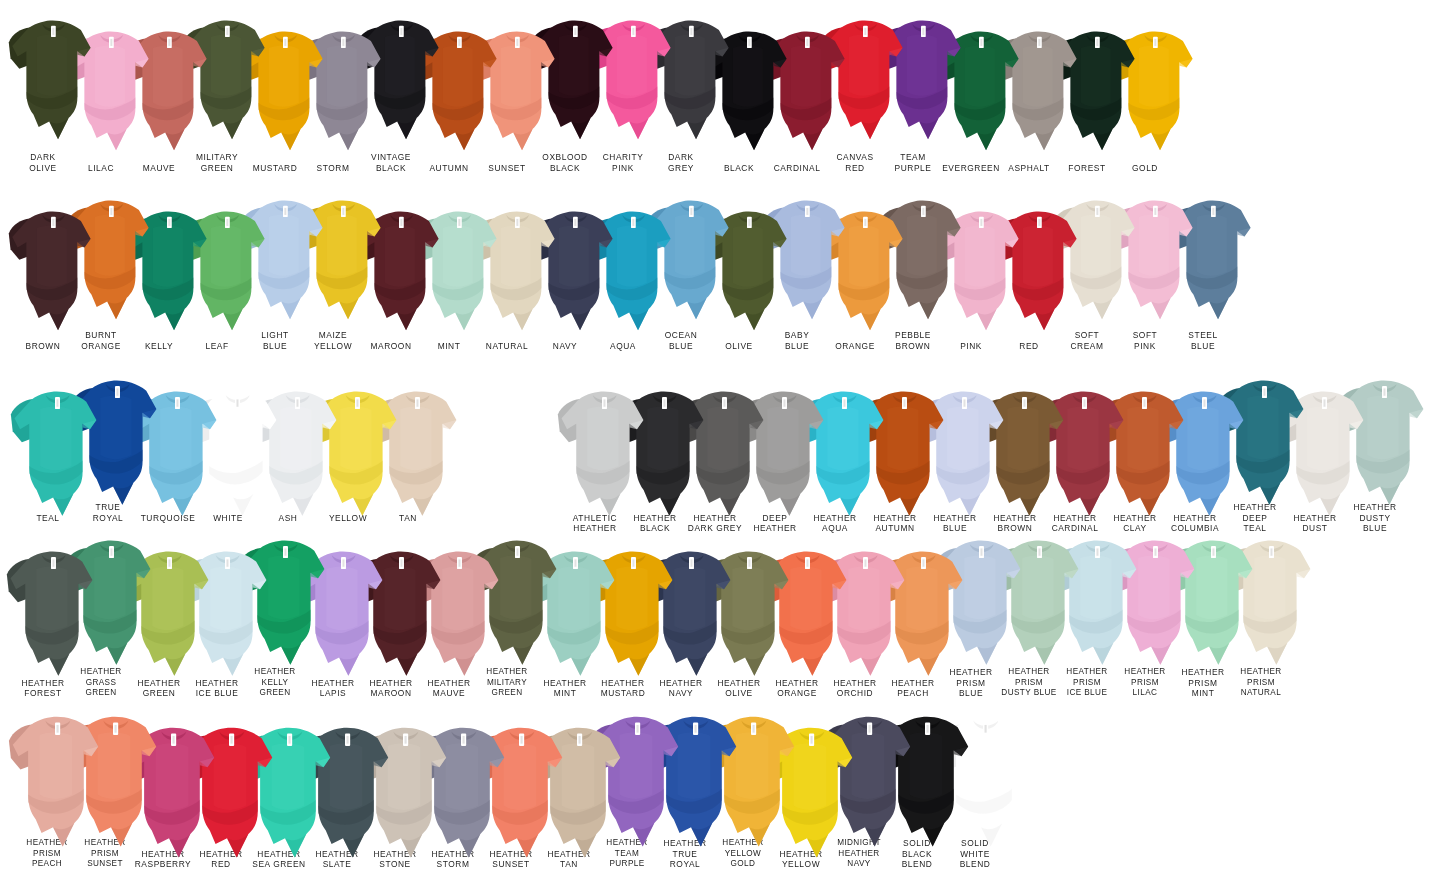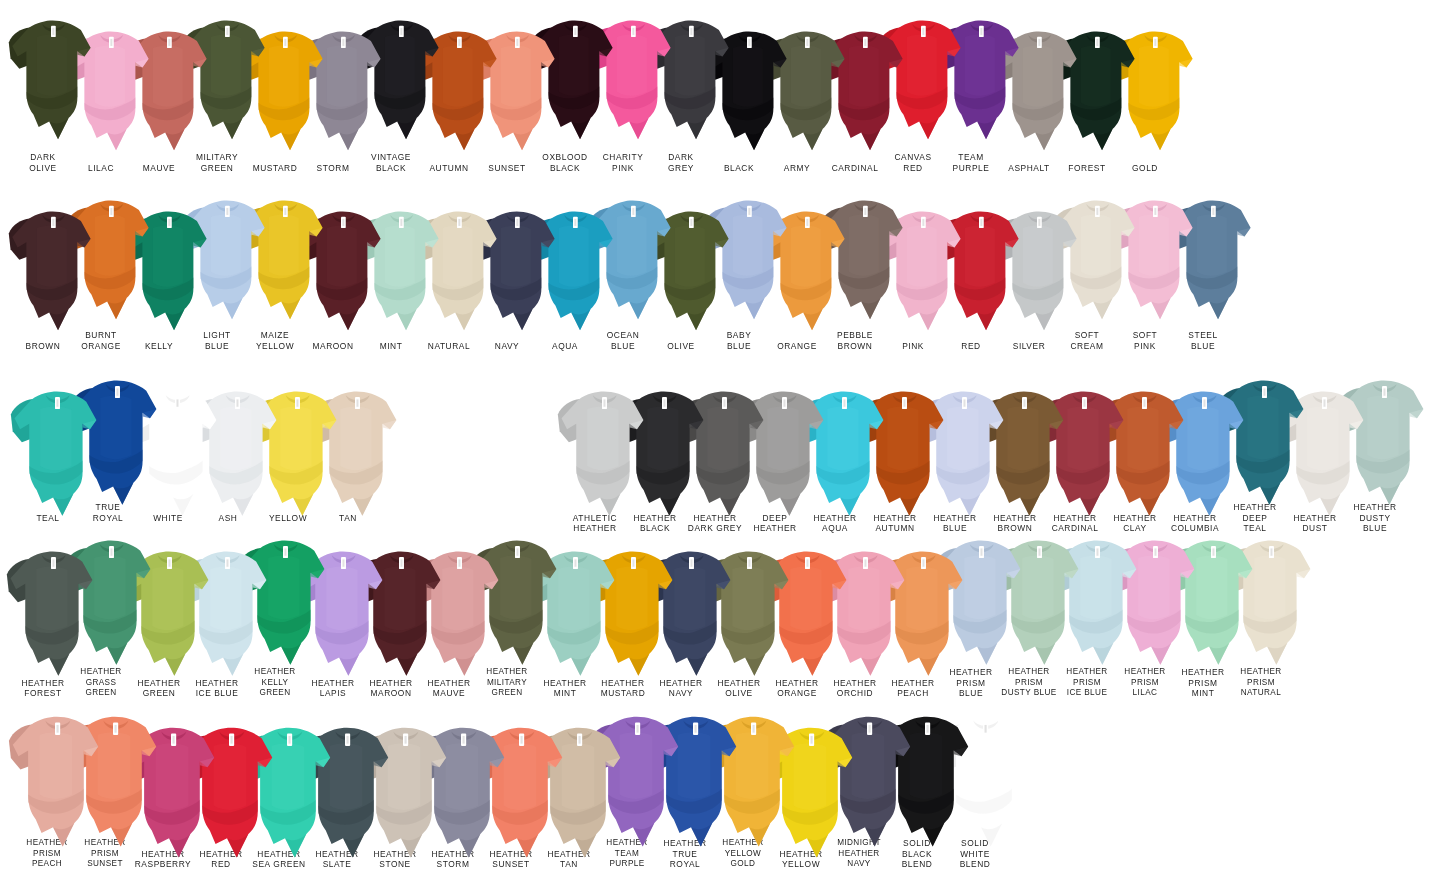--- a/index.html
+++ b/index.html
@@ -246,34 +246,20 @@
               <path d="M40 9 C 46 16, 58 16, 66 9 C 62 20, 44 21, 40 9 Z" fill="#060508" opacity="0.85"></path>
               <path d="M80 40 L 95 36 L 88 46 L 80 44 Z" fill="#1e1d21" opacity="0.6"></path>
               <path d="M34 24 C 44 20, 58 20, 68 25 L 68 86 C 56 92, 44 92, 34 86 Z" fill="#1e1d21" opacity="0.22"></path>
               <path d="M22 86 C 30 92, 44 96, 56 92 C 68 88, 76 84, 80 80 L 80 92 C 74 100, 62 106, 50 106 C 38 106, 28 100, 22 94 Z" fill="#060508" opacity="0.45"></path>
               <path d="M48 120 L 58 140 L 70 116 C 64 122, 56 124, 48 120 Z" fill="#060508" opacity="0.55"></path>
               <rect x="50" y="11" width="5.4" height="13" rx="1" fill="#ffffff"></rect>
               <rect x="51.6" y="13.5" width="2.2" height="8" fill="#d8d8d8" opacity="0.75"></rect>
             </svg></div>
           <div class="label">BLACK</div>
         </div>
-        <div class="cell" style="width: 58px; z-index: 187;">
-          <div class="shirt-wrap" style="width: 88px; height: 130px; margin-right: -30px; margin-left: -15px;"><svg viewBox="0 0 100 150" preserveAspectRatio="none">
-              <path d="M2 30 C 6 20, 16 14, 26 13 L 34 18 L 30 54 L 14 60 L 4 48 Z" fill="#474a34"></path>
-              <path d="M24 14 C 34 7, 44 5, 52 5 C 62 5, 74 8, 84 16 L 95 36 L 88 46 L 80 40 L 80 92 C 80 104, 76 110, 70 116 L 58 140 L 48 120 L 36 126 L 30 112 C 24 104, 22 96, 22 86 L 22 40 L 12 46 L 6 34 Z" fill="#585b43"></path>
-              <path d="M40 9 C 46 16, 58 16, 66 9 C 62 20, 44 21, 40 9 Z" fill="#474a34" opacity="0.85"></path>
-              <path d="M80 40 L 95 36 L 88 46 L 80 44 Z" fill="#676a51" opacity="0.6"></path>
-              <path d="M34 24 C 44 20, 58 20, 68 25 L 68 86 C 56 92, 44 92, 34 86 Z" fill="#676a51" opacity="0.22"></path>
-              <path d="M22 86 C 30 92, 44 96, 56 92 C 68 88, 76 84, 80 80 L 80 92 C 74 100, 62 106, 50 106 C 38 106, 28 100, 22 94 Z" fill="#474a34" opacity="0.45"></path>
-              <path d="M48 120 L 58 140 L 70 116 C 64 122, 56 124, 48 120 Z" fill="#474a34" opacity="0.55"></path>
-              <rect x="50" y="11" width="5.4" height="13" rx="1" fill="#ffffff"></rect>
-              <rect x="51.6" y="13.5" width="2.2" height="8" fill="#d8d8d8" opacity="0.75"></rect>
-            </svg></div>
-          <div class="label">ARMY</div>
-        </div>
         <div class="cell" style="width: 58px; z-index: 186;">
           <div class="shirt-wrap" style="width: 88px; height: 130px; margin-right: -30px; margin-left: -15px;"><svg viewBox="0 0 100 150" preserveAspectRatio="none">
               <path d="M2 30 C 6 20, 16 14, 26 13 L 34 18 L 30 54 L 14 60 L 4 48 Z" fill="#741525"></path>
               <path d="M24 14 C 34 7, 44 5, 52 5 C 62 5, 74 8, 84 16 L 95 36 L 88 46 L 80 40 L 80 92 C 80 104, 76 110, 70 116 L 58 140 L 48 120 L 36 126 L 30 112 C 24 104, 22 96, 22 86 L 22 40 L 12 46 L 6 34 Z" fill="#8b1c2f"></path>
               <path d="M40 9 C 46 16, 58 16, 66 9 C 62 20, 44 21, 40 9 Z" fill="#741525" opacity="0.85"></path>
               <path d="M80 40 L 95 36 L 88 46 L 80 44 Z" fill="#9c2b3e" opacity="0.6"></path>
               <path d="M34 24 C 44 20, 58 20, 68 25 L 68 86 C 56 92, 44 92, 34 86 Z" fill="#9c2b3e" opacity="0.22"></path>
               <path d="M22 86 C 30 92, 44 96, 56 92 C 68 88, 76 84, 80 80 L 80 92 C 74 100, 62 106, 50 106 C 38 106, 28 100, 22 94 Z" fill="#741525" opacity="0.45"></path>
               <path d="M48 120 L 58 140 L 70 116 C 64 122, 56 124, 48 120 Z" fill="#741525" opacity="0.55"></path>
               <rect x="50" y="11" width="5.4" height="13" rx="1" fill="#ffffff"></rect>
@@ -304,20 +290,34 @@
               <path d="M80 40 L 95 36 L 88 46 L 80 44 Z" fill="#7c3fa2" opacity="0.6"></path>
               <path d="M34 24 C 44 20, 58 20, 68 25 L 68 86 C 56 92, 44 92, 34 86 Z" fill="#7c3fa2" opacity="0.22"></path>
               <path d="M22 86 C 30 92, 44 96, 56 92 C 68 88, 76 84, 80 80 L 80 92 C 74 100, 62 106, 50 106 C 38 106, 28 100, 22 94 Z" fill="#58247a" opacity="0.45"></path>
               <path d="M48 120 L 58 140 L 70 116 C 64 122, 56 124, 48 120 Z" fill="#58247a" opacity="0.55"></path>
               <rect x="50" y="11" width="5.4" height="13" rx="1" fill="#ffffff"></rect>
               <rect x="51.6" y="13.5" width="2.2" height="8" fill="#d8d8d8" opacity="0.75"></rect>
             </svg></div>
           <div class="label">TEAM
 PURPLE</div>
         </div>
+        <div class="cell" style="width: 58px; z-index: 183;">
+          <div class="shirt-wrap" style="width: 88px; height: 130px; margin-right: -30px; margin-left: -15px;"><svg viewBox="0 0 100 150" preserveAspectRatio="none">
+              <path d="M2 30 C 6 20, 16 14, 26 13 L 34 18 L 30 54 L 14 60 L 4 48 Z" fill="#0c502c"></path>
+              <path d="M24 14 C 34 7, 44 5, 52 5 C 62 5, 74 8, 84 16 L 95 36 L 88 46 L 80 40 L 80 92 C 80 104, 76 110, 70 116 L 58 140 L 48 120 L 36 126 L 30 112 C 24 104, 22 96, 22 86 L 22 40 L 12 46 L 6 34 Z" fill="#136238"></path>
+              <path d="M40 9 C 46 16, 58 16, 66 9 C 62 20, 44 21, 40 9 Z" fill="#0c502c" opacity="0.85"></path>
+              <path d="M80 40 L 95 36 L 88 46 L 80 44 Z" fill="#1d7245" opacity="0.6"></path>
+              <path d="M34 24 C 44 20, 58 20, 68 25 L 68 86 C 56 92, 44 92, 34 86 Z" fill="#1d7245" opacity="0.22"></path>
+              <path d="M22 86 C 30 92, 44 96, 56 92 C 68 88, 76 84, 80 80 L 80 92 C 74 100, 62 106, 50 106 C 38 106, 28 100, 22 94 Z" fill="#0c502c" opacity="0.45"></path>
+              <path d="M48 120 L 58 140 L 70 116 C 64 122, 56 124, 48 120 Z" fill="#0c502c" opacity="0.55"></path>
+              <rect x="50" y="11" width="5.4" height="13" rx="1" fill="#ffffff"></rect>
+              <rect x="51.6" y="13.5" width="2.2" height="8" fill="#d8d8d8" opacity="0.75"></rect>
+            </svg></div>
+          <div class="label">EVERGREEN</div>
+        </div>
         <div class="cell" style="width: 58px; z-index: 182; justify-content: center;">
           <div class="shirt-wrap" style="width: 88px; height: 130px; margin-right: -30px; margin-left: -15px;"><svg viewBox="0 0 100 150" preserveAspectRatio="none">
               <path d="M2 30 C 6 20, 16 14, 26 13 L 34 18 L 30 54 L 14 60 L 4 48 Z" fill="#8a807a"></path>
               <path d="M24 14 C 34 7, 44 5, 52 5 C 62 5, 74 8, 84 16 L 95 36 L 88 46 L 80 40 L 80 92 C 80 104, 76 110, 70 116 L 58 140 L 48 120 L 36 126 L 30 112 C 24 104, 22 96, 22 86 L 22 40 L 12 46 L 6 34 Z" fill="#9e948e"></path>
               <path d="M40 9 C 46 16, 58 16, 66 9 C 62 20, 44 21, 40 9 Z" fill="#8a807a" opacity="0.85"></path>
               <path d="M80 40 L 95 36 L 88 46 L 80 44 Z" fill="#ada39d" opacity="0.6"></path>
               <path d="M34 24 C 44 20, 58 20, 68 25 L 68 86 C 56 92, 44 92, 34 86 Z" fill="#ada39d" opacity="0.22"></path>
               <path d="M22 86 C 30 92, 44 96, 56 92 C 68 88, 76 84, 80 80 L 80 92 C 74 100, 62 106, 50 106 C 38 106, 28 100, 22 94 Z" fill="#8a807a" opacity="0.45"></path>
               <path d="M48 120 L 58 140 L 70 116 C 64 122, 56 124, 48 120 Z" fill="#8a807a" opacity="0.55"></path>
               <rect x="50" y="11" width="5.4" height="13" rx="1" fill="#ffffff"></rect>
@@ -393,20 +393,34 @@
               <path d="M40 9 C 46 16, 58 16, 66 9 C 62 20, 44 21, 40 9 Z" fill="#0a6c51" opacity="0.85"></path>
               <path d="M80 40 L 95 36 L 88 46 L 80 44 Z" fill="#1a9472" opacity="0.6"></path>
               <path d="M34 24 C 44 20, 58 20, 68 25 L 68 86 C 56 92, 44 92, 34 86 Z" fill="#1a9472" opacity="0.22"></path>
               <path d="M22 86 C 30 92, 44 96, 56 92 C 68 88, 76 84, 80 80 L 80 92 C 74 100, 62 106, 50 106 C 38 106, 28 100, 22 94 Z" fill="#0a6c51" opacity="0.45"></path>
               <path d="M48 120 L 58 140 L 70 116 C 64 122, 56 124, 48 120 Z" fill="#0a6c51" opacity="0.55"></path>
               <rect x="50" y="11" width="5.4" height="13" rx="1" fill="#ffffff"></rect>
               <rect x="51.6" y="13.5" width="2.2" height="8" fill="#d8d8d8" opacity="0.75"></rect>
             </svg></div>
           <div class="label">KELLY</div>
         </div>
+        <div class="cell" style="width: 58px; z-index: 197;">
+          <div class="shirt-wrap" style="width: 88px; height: 128px; margin-right: -30px; margin-left: -15px;"><svg viewBox="0 0 100 150" preserveAspectRatio="none">
+              <path d="M2 30 C 6 20, 16 14, 26 13 L 34 18 L 30 54 L 14 60 L 4 48 Z" fill="#4f9f51"></path>
+              <path d="M24 14 C 34 7, 44 5, 52 5 C 62 5, 74 8, 84 16 L 95 36 L 88 46 L 80 40 L 80 92 C 80 104, 76 110, 70 116 L 58 140 L 48 120 L 36 126 L 30 112 C 24 104, 22 96, 22 86 L 22 40 L 12 46 L 6 34 Z" fill="#62b564"></path>
+              <path d="M40 9 C 46 16, 58 16, 66 9 C 62 20, 44 21, 40 9 Z" fill="#4f9f51" opacity="0.85"></path>
+              <path d="M80 40 L 95 36 L 88 46 L 80 44 Z" fill="#74c376" opacity="0.6"></path>
+              <path d="M34 24 C 44 20, 58 20, 68 25 L 68 86 C 56 92, 44 92, 34 86 Z" fill="#74c376" opacity="0.22"></path>
+              <path d="M22 86 C 30 92, 44 96, 56 92 C 68 88, 76 84, 80 80 L 80 92 C 74 100, 62 106, 50 106 C 38 106, 28 100, 22 94 Z" fill="#4f9f51" opacity="0.45"></path>
+              <path d="M48 120 L 58 140 L 70 116 C 64 122, 56 124, 48 120 Z" fill="#4f9f51" opacity="0.55"></path>
+              <rect x="50" y="11" width="5.4" height="13" rx="1" fill="#ffffff"></rect>
+              <rect x="51.6" y="13.5" width="2.2" height="8" fill="#d8d8d8" opacity="0.75"></rect>
+            </svg></div>
+          <div class="label">LEAF</div>
+        </div>
         <div class="cell" style="width: 58px; z-index: 196;">
           <div class="shirt-wrap" style="width: 88px; height: 128px; margin-right: -30px; margin-left: -15px;"><svg viewBox="0 0 100 150" preserveAspectRatio="none">
               <path d="M2 30 C 6 20, 16 14, 26 13 L 34 18 L 30 54 L 14 60 L 4 48 Z" fill="#a0badb"></path>
               <path d="M24 14 C 34 7, 44 5, 52 5 C 62 5, 74 8, 84 16 L 95 36 L 88 46 L 80 40 L 80 92 C 80 104, 76 110, 70 116 L 58 140 L 48 120 L 36 126 L 30 112 C 24 104, 22 96, 22 86 L 22 40 L 12 46 L 6 34 Z" fill="#b7cde8"></path>
               <path d="M40 9 C 46 16, 58 16, 66 9 C 62 20, 44 21, 40 9 Z" fill="#a0badb" opacity="0.85"></path>
               <path d="M80 40 L 95 36 L 88 46 L 80 44 Z" fill="#c8daf0" opacity="0.6"></path>
               <path d="M34 24 C 44 20, 58 20, 68 25 L 68 86 C 56 92, 44 92, 34 86 Z" fill="#c8daf0" opacity="0.22"></path>
               <path d="M22 86 C 30 92, 44 96, 56 92 C 68 88, 76 84, 80 80 L 80 92 C 74 100, 62 106, 50 106 C 38 106, 28 100, 22 94 Z" fill="#a0badb" opacity="0.45"></path>
               <path d="M48 120 L 58 140 L 70 116 C 64 122, 56 124, 48 120 Z" fill="#a0badb" opacity="0.55"></path>
               <rect x="50" y="11" width="5.4" height="13" rx="1" fill="#ffffff"></rect>
@@ -594,34 +608,20 @@
               <path d="M40 9 C 46 16, 58 16, 66 9 C 62 20, 44 21, 40 9 Z" fill="#ad1825" opacity="0.85"></path>
               <path d="M80 40 L 95 36 L 88 46 L 80 44 Z" fill="#d93443" opacity="0.6"></path>
               <path d="M34 24 C 44 20, 58 20, 68 25 L 68 86 C 56 92, 44 92, 34 86 Z" fill="#d93443" opacity="0.22"></path>
               <path d="M22 86 C 30 92, 44 96, 56 92 C 68 88, 76 84, 80 80 L 80 92 C 74 100, 62 106, 50 106 C 38 106, 28 100, 22 94 Z" fill="#ad1825" opacity="0.45"></path>
               <path d="M48 120 L 58 140 L 70 116 C 64 122, 56 124, 48 120 Z" fill="#ad1825" opacity="0.55"></path>
               <rect x="50" y="11" width="5.4" height="13" rx="1" fill="#ffffff"></rect>
               <rect x="51.6" y="13.5" width="2.2" height="8" fill="#d8d8d8" opacity="0.75"></rect>
             </svg></div>
           <div class="label">RED</div>
         </div>
-        <div class="cell" style="width: 58px; z-index: 181;">
-          <div class="shirt-wrap" style="width: 88px; height: 128px; margin-right: -30px; margin-left: -15px;"><svg viewBox="0 0 100 150" preserveAspectRatio="none">
-              <path d="M2 30 C 6 20, 16 14, 26 13 L 34 18 L 30 54 L 14 60 L 4 48 Z" fill="#b0b3b5"></path>
-              <path d="M24 14 C 34 7, 44 5, 52 5 C 62 5, 74 8, 84 16 L 95 36 L 88 46 L 80 40 L 80 92 C 80 104, 76 110, 70 116 L 58 140 L 48 120 L 36 126 L 30 112 C 24 104, 22 96, 22 86 L 22 40 L 12 46 L 6 34 Z" fill="#c5c8c9"></path>
-              <path d="M40 9 C 46 16, 58 16, 66 9 C 62 20, 44 21, 40 9 Z" fill="#b0b3b5" opacity="0.85"></path>
-              <path d="M80 40 L 95 36 L 88 46 L 80 44 Z" fill="#d5d8d9" opacity="0.6"></path>
-              <path d="M34 24 C 44 20, 58 20, 68 25 L 68 86 C 56 92, 44 92, 34 86 Z" fill="#d5d8d9" opacity="0.22"></path>
-              <path d="M22 86 C 30 92, 44 96, 56 92 C 68 88, 76 84, 80 80 L 80 92 C 74 100, 62 106, 50 106 C 38 106, 28 100, 22 94 Z" fill="#b0b3b5" opacity="0.45"></path>
-              <path d="M48 120 L 58 140 L 70 116 C 64 122, 56 124, 48 120 Z" fill="#b0b3b5" opacity="0.55"></path>
-              <rect x="50" y="11" width="5.4" height="13" rx="1" fill="#ffffff"></rect>
-              <rect x="51.6" y="13.5" width="2.2" height="8" fill="#d8d8d8" opacity="0.75"></rect>
-            </svg></div>
-          <div class="label">SILVER</div>
-        </div>
         <div class="cell" style="width: 58px; z-index: 180;">
           <div class="shirt-wrap" style="width: 88px; height: 128px; margin-right: -30px; margin-left: -15px;"><svg viewBox="0 0 100 150" preserveAspectRatio="none">
               <path d="M2 30 C 6 20, 16 14, 26 13 L 34 18 L 30 54 L 14 60 L 4 48 Z" fill="#d2cabc"></path>
               <path d="M24 14 C 34 7, 44 5, 52 5 C 62 5, 74 8, 84 16 L 95 36 L 88 46 L 80 40 L 80 92 C 80 104, 76 110, 70 116 L 58 140 L 48 120 L 36 126 L 30 112 C 24 104, 22 96, 22 86 L 22 40 L 12 46 L 6 34 Z" fill="#e6dfd2"></path>
               <path d="M40 9 C 46 16, 58 16, 66 9 C 62 20, 44 21, 40 9 Z" fill="#d2cabc" opacity="0.85"></path>
               <path d="M80 40 L 95 36 L 88 46 L 80 44 Z" fill="#f0ebe1" opacity="0.6"></path>
               <path d="M34 24 C 44 20, 58 20, 68 25 L 68 86 C 56 92, 44 92, 34 86 Z" fill="#f0ebe1" opacity="0.22"></path>
               <path d="M22 86 C 30 92, 44 96, 56 92 C 68 88, 76 84, 80 80 L 80 92 C 74 100, 62 106, 50 106 C 38 106, 28 100, 22 94 Z" fill="#d2cabc" opacity="0.45"></path>
               <path d="M48 120 L 58 140 L 70 116 C 64 122, 56 124, 48 120 Z" fill="#d2cabc" opacity="0.55"></path>
               <rect x="50" y="11" width="5.4" height="13" rx="1" fill="#ffffff"></rect>
@@ -686,20 +686,34 @@
               <path d="M80 40 L 95 36 L 88 46 L 80 44 Z" fill="#1d57ad" opacity="0.6"></path>
               <path d="M34 24 C 44 20, 58 20, 68 25 L 68 86 C 56 92, 44 92, 34 86 Z" fill="#1d57ad" opacity="0.22"></path>
               <path d="M22 86 C 30 92, 44 96, 56 92 C 68 88, 76 84, 80 80 L 80 92 C 74 100, 62 106, 50 106 C 38 106, 28 100, 22 94 Z" fill="#0c3b82" opacity="0.45"></path>
               <path d="M48 120 L 58 140 L 70 116 C 64 122, 56 124, 48 120 Z" fill="#0c3b82" opacity="0.55"></path>
               <rect x="50" y="11" width="5.4" height="13" rx="1" fill="#ffffff"></rect>
               <rect x="51.6" y="13.5" width="2.2" height="8" fill="#d8d8d8" opacity="0.75"></rect>
             </svg></div>
           <div class="label">TRUE
 ROYAL</div>
         </div>
+        <div class="cell" style="width: 60px; z-index: 198;">
+          <div class="shirt-wrap" style="width: 92px; height: 120px; margin-right: -28px; margin-left: -14px;"><svg viewBox="0 0 100 150" preserveAspectRatio="none">
+              <path d="M2 30 C 6 20, 16 14, 26 13 L 34 18 L 30 54 L 14 60 L 4 48 Z" fill="#61abcb"></path>
+              <path d="M24 14 C 34 7, 44 5, 52 5 C 62 5, 74 8, 84 16 L 95 36 L 88 46 L 80 40 L 80 92 C 80 104, 76 110, 70 116 L 58 140 L 48 120 L 36 126 L 30 112 C 24 104, 22 96, 22 86 L 22 40 L 12 46 L 6 34 Z" fill="#77c1e0"></path>
+              <path d="M40 9 C 46 16, 58 16, 66 9 C 62 20, 44 21, 40 9 Z" fill="#61abcb" opacity="0.85"></path>
+              <path d="M80 40 L 95 36 L 88 46 L 80 44 Z" fill="#8bd0ec" opacity="0.6"></path>
+              <path d="M34 24 C 44 20, 58 20, 68 25 L 68 86 C 56 92, 44 92, 34 86 Z" fill="#8bd0ec" opacity="0.22"></path>
+              <path d="M22 86 C 30 92, 44 96, 56 92 C 68 88, 76 84, 80 80 L 80 92 C 74 100, 62 106, 50 106 C 38 106, 28 100, 22 94 Z" fill="#61abcb" opacity="0.45"></path>
+              <path d="M48 120 L 58 140 L 70 116 C 64 122, 56 124, 48 120 Z" fill="#61abcb" opacity="0.55"></path>
+              <rect x="50" y="11" width="5.4" height="13" rx="1" fill="#ffffff"></rect>
+              <rect x="51.6" y="13.5" width="2.2" height="8" fill="#d8d8d8" opacity="0.75"></rect>
+            </svg></div>
+          <div class="label">TURQUOISE</div>
+        </div>
         <div class="cell" style="width: 60px; z-index: 197;">
           <div class="shirt-wrap" style="width: 92px; height: 120px; margin-right: -28px; margin-left: -14px;"><svg viewBox="0 0 100 150" preserveAspectRatio="none">
               <path d="M2 30 C 6 20, 16 14, 26 13 L 34 18 L 30 54 L 14 60 L 4 48 Z" fill="#eeeeee"></path>
               <path d="M24 14 C 34 7, 44 5, 52 5 C 62 5, 74 8, 84 16 L 95 36 L 88 46 L 80 40 L 80 92 C 80 104, 76 110, 70 116 L 58 140 L 48 120 L 36 126 L 30 112 C 24 104, 22 96, 22 86 L 22 40 L 12 46 L 6 34 Z" fill="#ffffff"></path>
               <path d="M40 9 C 46 16, 58 16, 66 9 C 62 20, 44 21, 40 9 Z" fill="#eeeeee" opacity="0.85"></path>
               <path d="M80 40 L 95 36 L 88 46 L 80 44 Z" fill="#ffffff" opacity="0.6"></path>
               <path d="M34 24 C 44 20, 58 20, 68 25 L 68 86 C 56 92, 44 92, 34 86 Z" fill="#ffffff" opacity="0.22"></path>
               <path d="M22 86 C 30 92, 44 96, 56 92 C 68 88, 76 84, 80 80 L 80 92 C 74 100, 62 106, 50 106 C 38 106, 28 100, 22 94 Z" fill="#eeeeee" opacity="0.45"></path>
               <path d="M48 120 L 58 140 L 70 116 C 64 122, 56 124, 48 120 Z" fill="#eeeeee" opacity="0.55"></path>
               <rect x="50" y="11" width="5.4" height="13" rx="1" fill="#ffffff"></rect>

